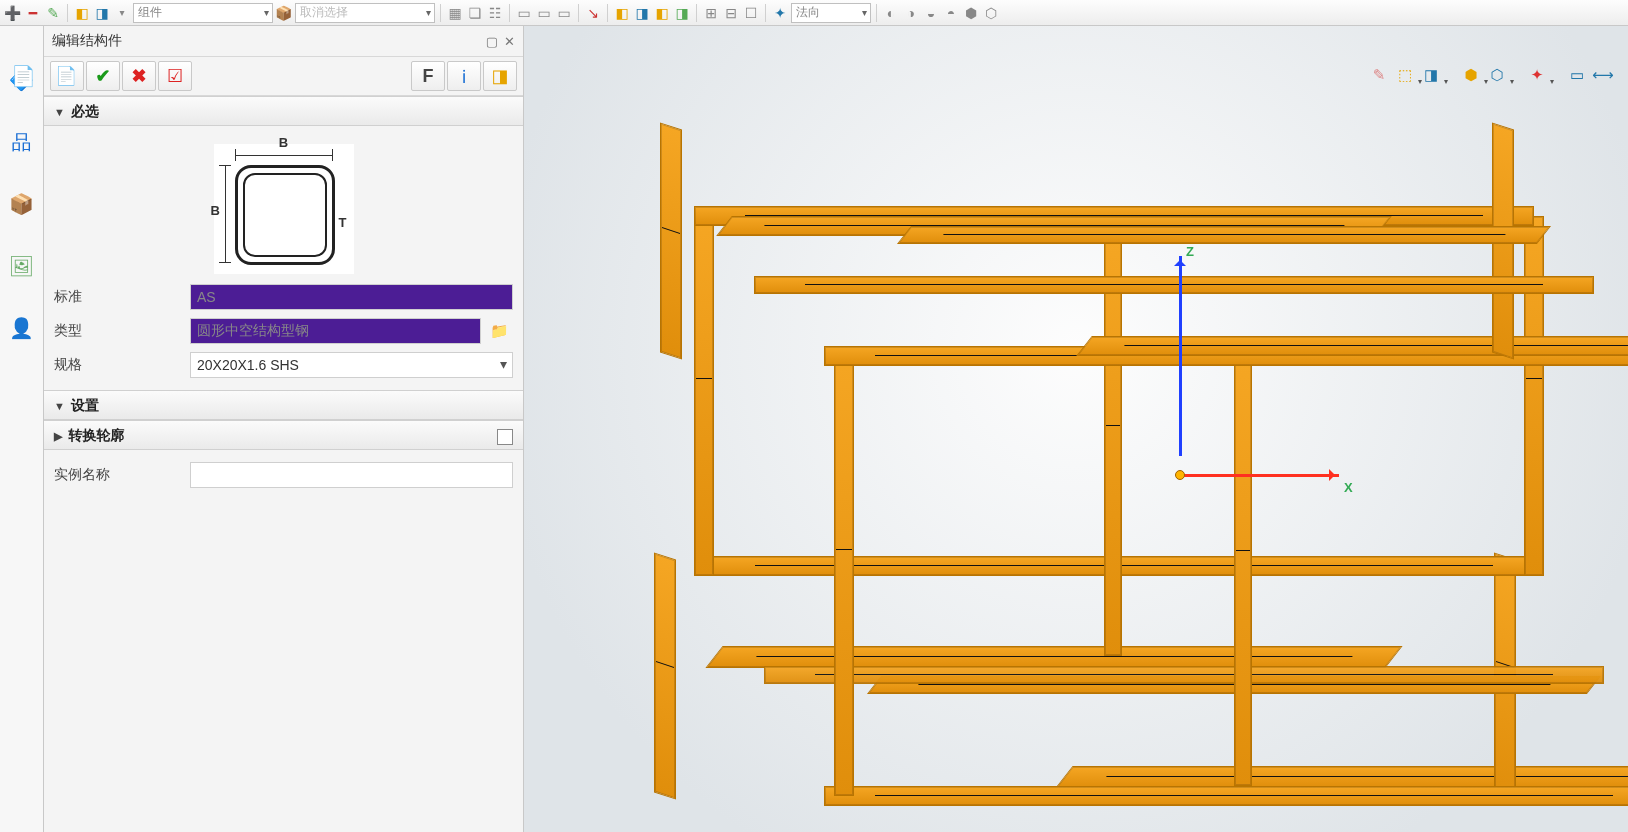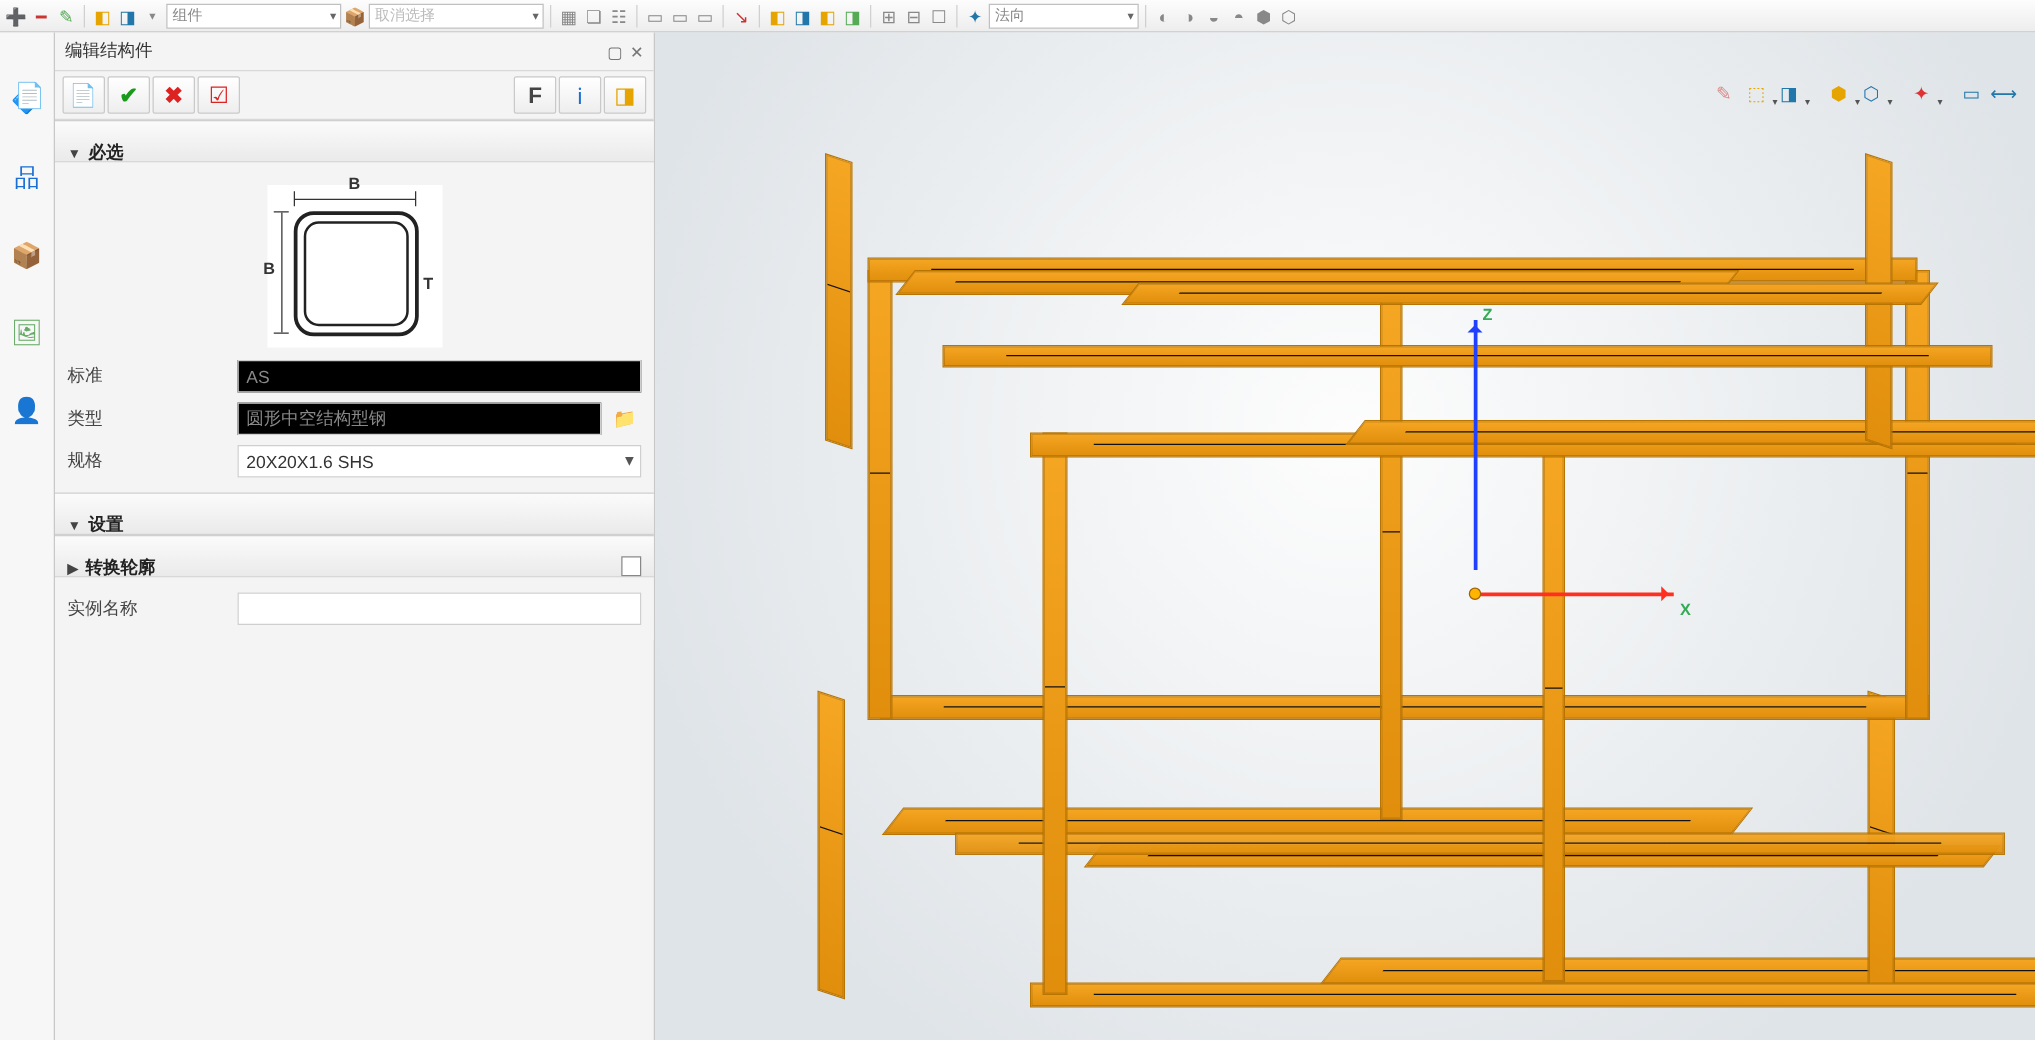--- a/index.html
+++ b/index.html
@@ -38,33 +38,33 @@
 .panel-title .win-btns { display:flex; gap:6px; color:#777; font-size:13px; }
 
 .panel-toolbar {
   height:40px; display:flex; align-items:center; padding:0 6px; gap:2px;
   border-top:1px solid #d8d8d8; border-bottom:1px solid #d8d8d8;
 }
 .pt-btn { width:34px; height:30px; border:1px solid #c9c9c9; background:linear-gradient(#fff,#eee); display:flex; align-items:center; justify-content:center; font-size:18px; border-radius:2px; }
 .pt-spacer { flex:1; }
 
 .section-header {
-  height:30px; display:flex; align-items:flex-start; padding:16px 10px;
+  height:30px; display:flex; align-items:flex-end; padding:4px 10px;
   background:linear-gradient(#fbfbfb,#eaeaea); border-bottom:1px solid #d0d0d0; border-top:1px solid #d0d0d0;
   font-size:14px; color:#222; font-weight:bold; justify-content:space-between;
 }
 .section-header .tri { margin-right:6px; font-size:11px; color:#444; }
 .section-body { padding:8px 10px; background:#f4f4f4; font-size:14px; color:#333; }
 
 .form-row { display:flex; align-items:center; height:34px; gap:6px; }
 .form-label { width:130px; color:#444; }
 .form-input {
   flex:1; height:26px; border:1px solid #9bbbe0; background:#fff; padding:0 6px; font-size:14px; color:#333;
 }
-.form-input.readonly { background:#000000; color:#888; border-color:#cfcfcf; }
+.form-input.readonly { background:#4c1d95; color:#888; border-color:#cfcfcf; }
 .small-btn { width:24px; height:24px; display:flex; align-items:center; justify-content:center; border:1px solid transparent; font-size:14px; }
 .dropdown-field { flex:1; position:relative; }
 .dropdown-field .inner { height:26px; border:1px solid #cfcfcf; background:#fff; padding:0 22px 0 6px; display:flex; align-items:center; font-size:14px; }
 .dropdown-field::after { content:"▾"; position:absolute; right:6px; top:4px; color:#555; }
 
 .profile-preview {
   display:flex; justify-content:center; padding:10px 0 6px 0;
 }
 .profile-box {
   width:140px; height:130px; position:relative; background:#fff; border:1px dashed transparent;
@@ -158,21 +158,21 @@
   <span class="tb-icon" style="color:#e6a400">◧</span>
   <span class="tb-icon" style="color:#27a">◨</span>
   <span class="tb-icon" style="color:#e6a400">◧</span>
   <span class="tb-icon" style="color:#5a5">◨</span>
   <span class="tb-sep"></span>
   <span class="tb-icon" style="color:#888">⊞</span>
   <span class="tb-icon" style="color:#888">⊟</span>
   <span class="tb-icon" style="color:#888">☐</span>
   <span class="tb-sep"></span>
   <span class="tb-icon" style="color:#27a">✦</span>
-  <div class="tb-dropdown" style="width:120px">
+  <div class="tb-dropdown" style="width:80px">
       <span>法向</span>
     </div>
   <span class="tb-sep"></span>
   <span class="tb-icon" style="color:#888">◐</span>
   <span class="tb-icon" style="color:#888">◑</span>
   <span class="tb-icon" style="color:#888">◒</span>
   <span class="tb-icon" style="color:#888">◓</span>
   <span class="tb-icon" style="color:#888">⬢</span>
   <span class="tb-icon" style="color:#888">⬡</span>
 </div>

